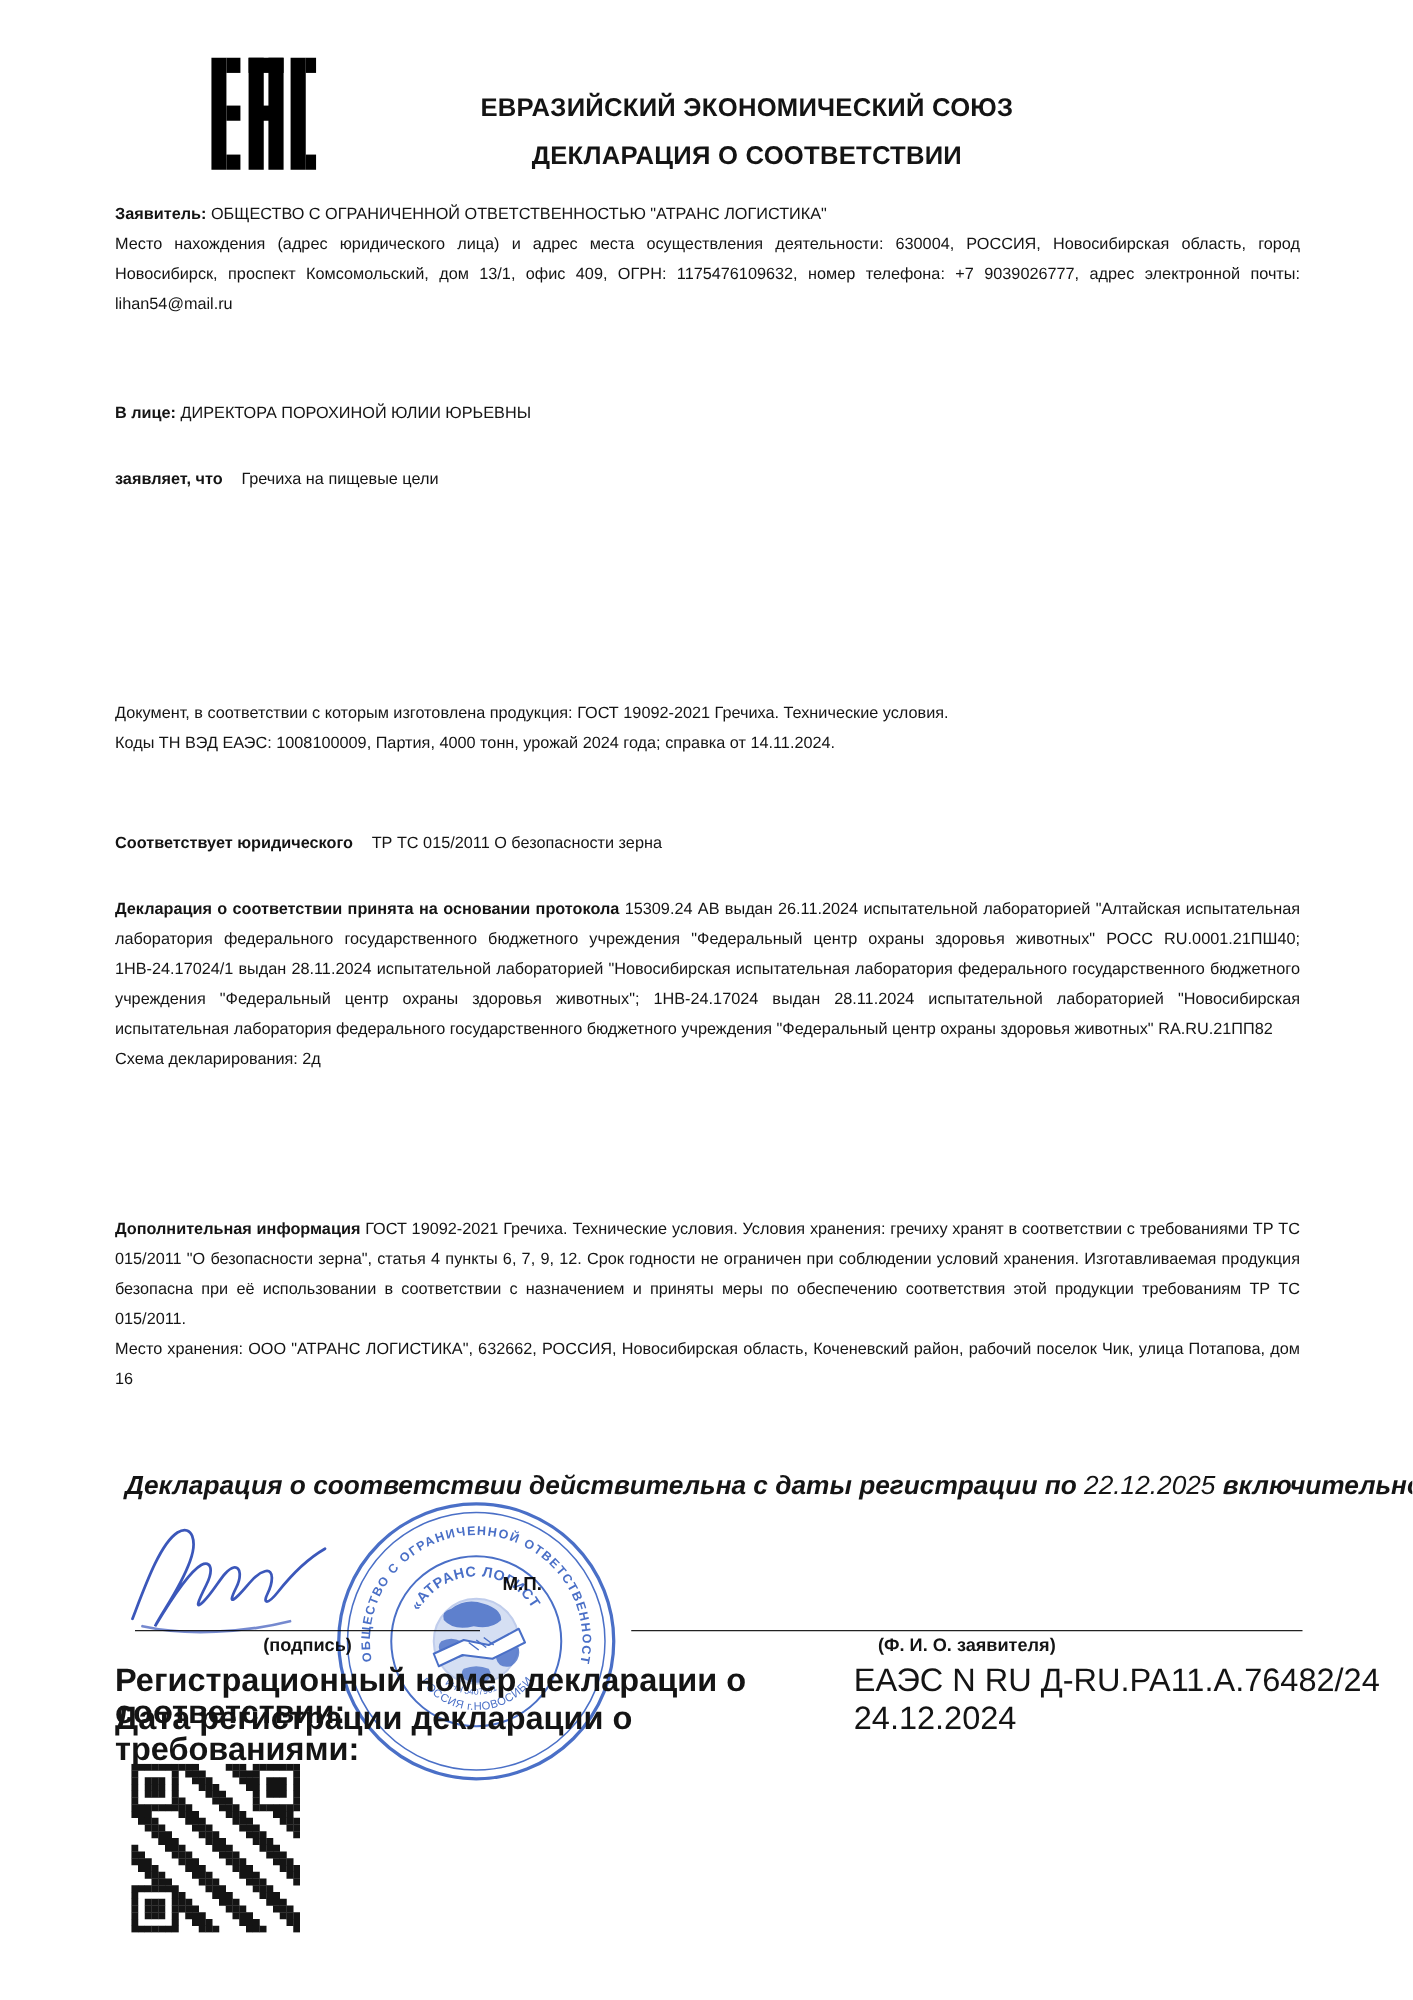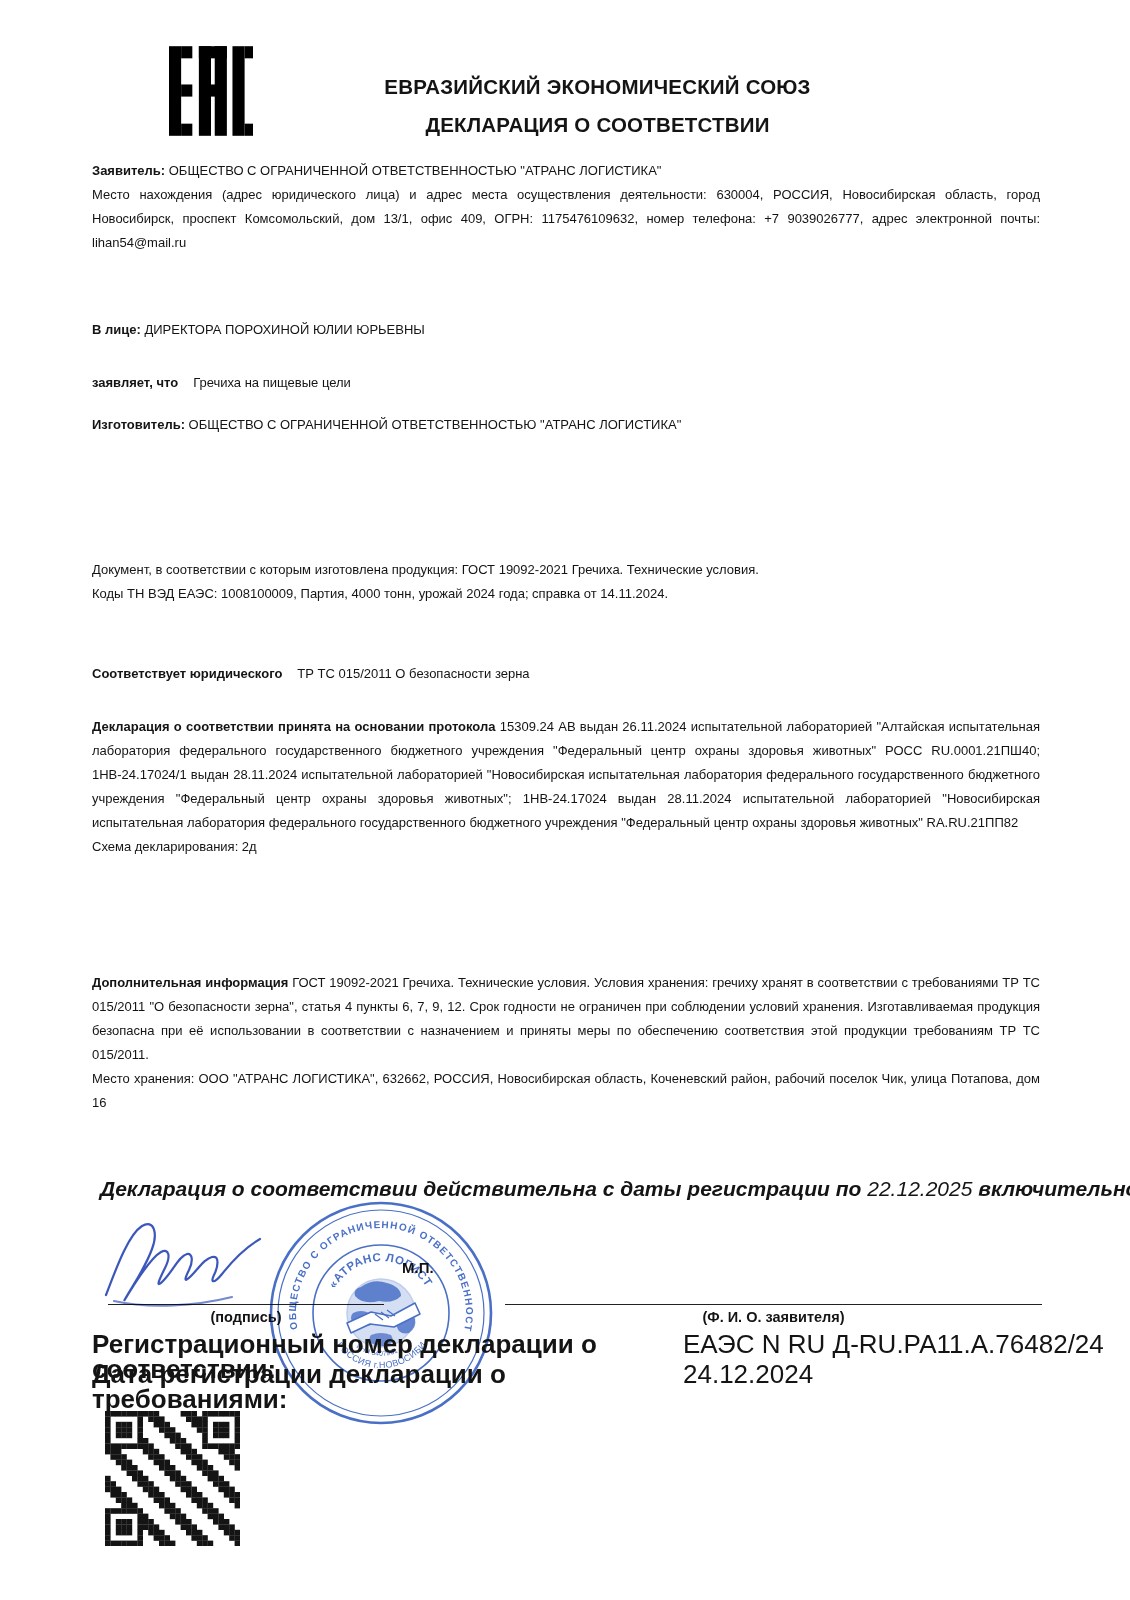--- a/index.html
+++ b/index.html
@@ -54,21 +54,20 @@
 
   <div class="para" style="top:358px">
     <b>заявляет, что</b><span class="gap-sm">Гречиха на пищевые цели</span>
   </div>
 
   <div class="para" style="top:305px">
     <b>В лице:</b><span> ДИРЕКТОРА ПОРОХИНОЙ ЮЛИИ ЮРЬЕВНЫ</span>
   </div>
 
   <div class="para" style="top:400px">
-    <div><b>Изготовитель:</b><span> ОБЩЕСТВО С ОГРАНИЧЕННОЙ ОТВЕТСТВЕННОСТЬЮ "АТРАНС ЛОГИСТИКА"</span></div>
   </div>
 
   <div class="para" style="top:545px">
     <div>Документ, в соответствии с которым изготовлена продукция: ГОСТ 19092-2021 Гречиха. Технические условия.</div>
     <div>Коды ТН ВЭД ЕАЭС: 1008100009, Партия, 4000 тонн, урожай 2024 года; справка от 14.11.2024.</div>
   </div>
 
   <div class="para" style="top:649px">
     <b>Соответствует юридического</b><span class="gap-sm">ТР ТС 015/2011 О безопасности зерна</span>
   </div>

